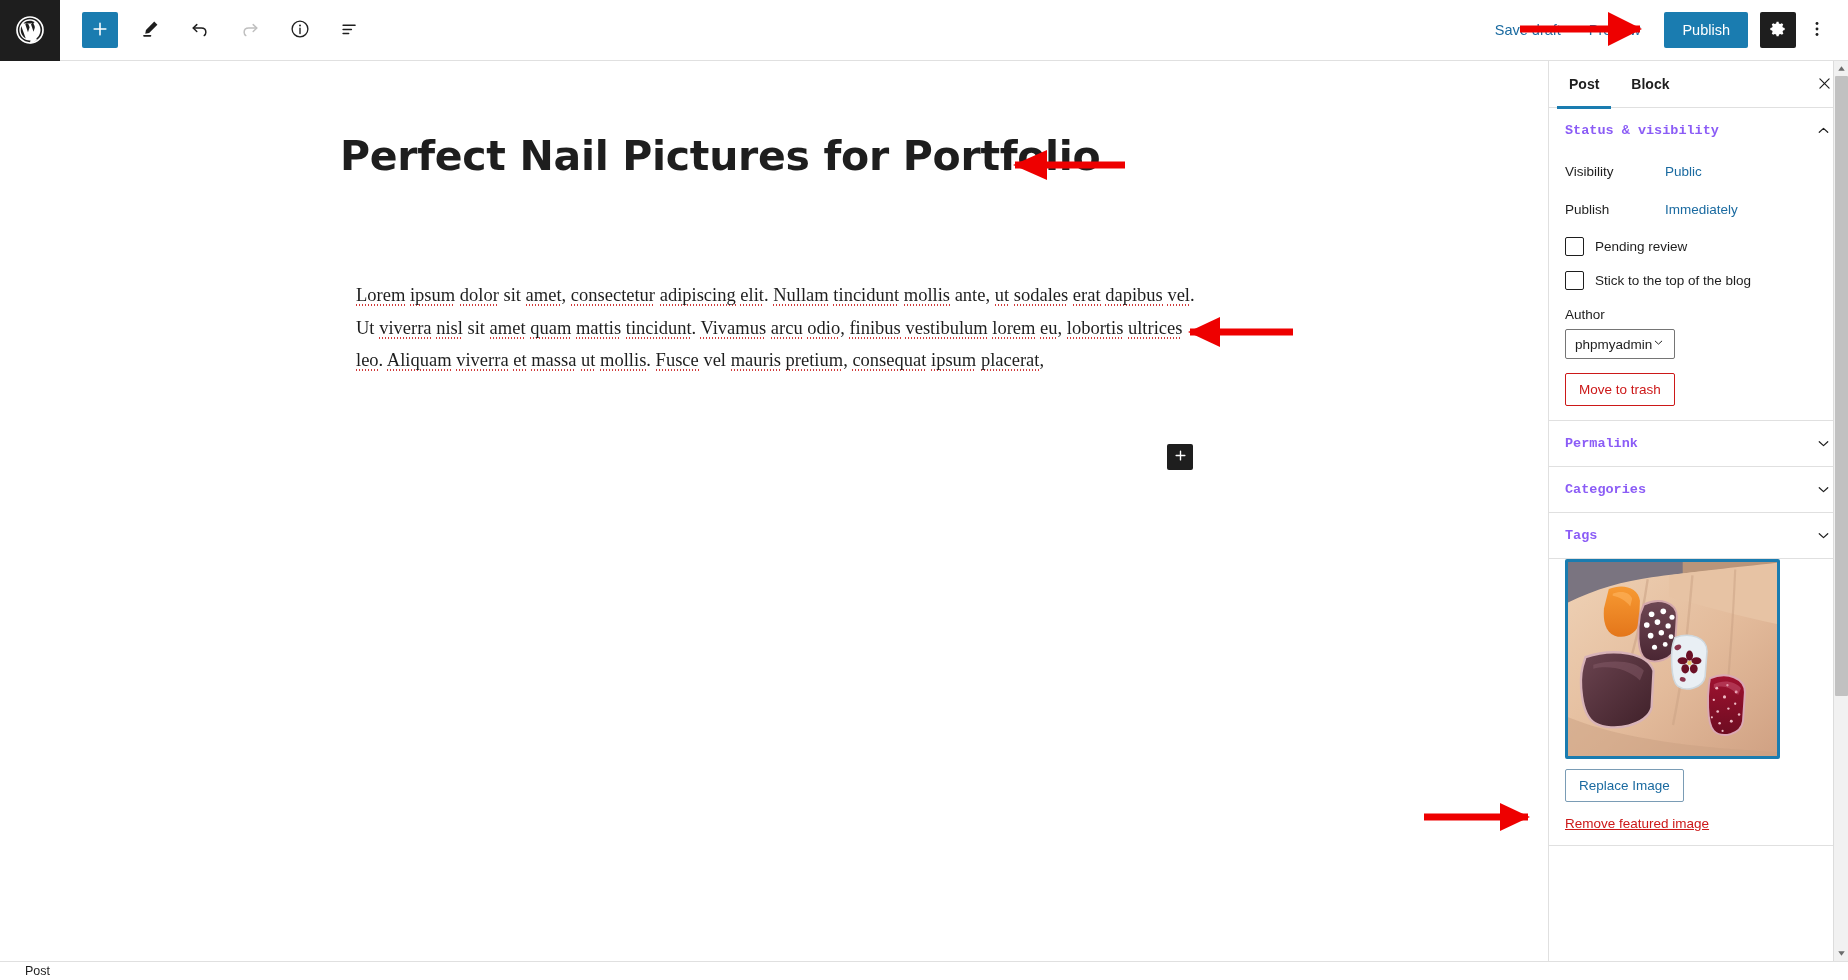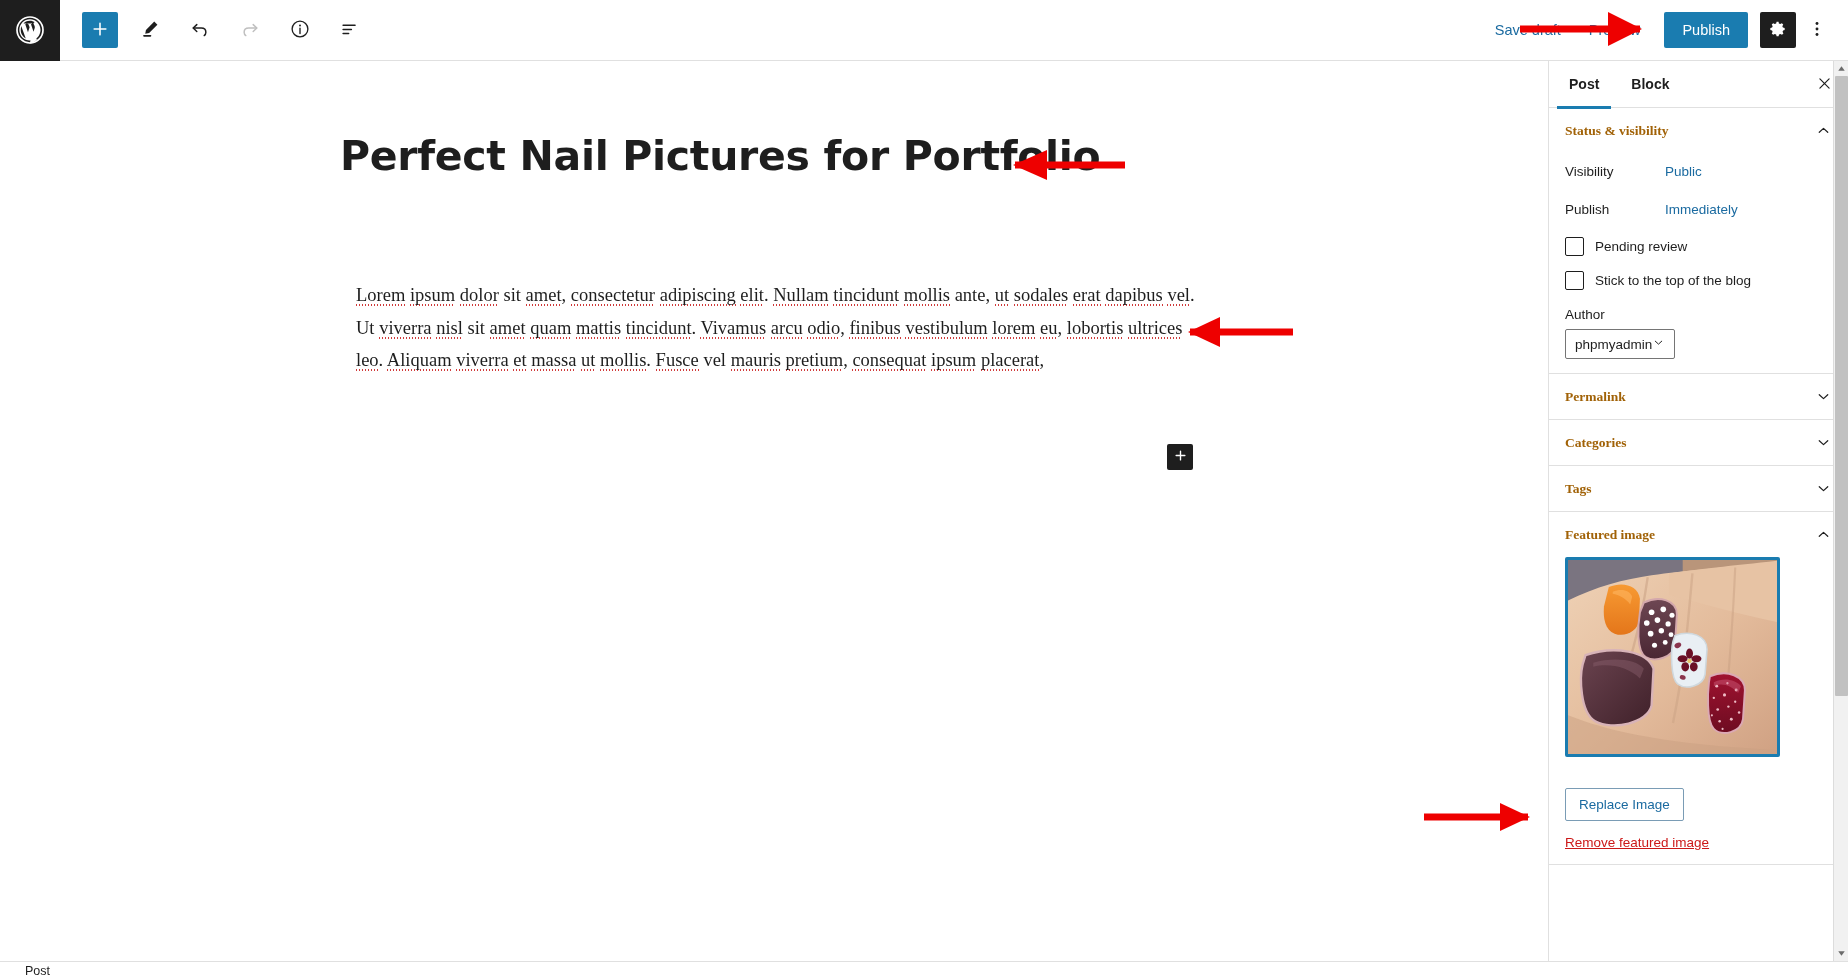--- a/index.html
+++ b/index.html
@@ -188,24 +188,24 @@
   }
 
   .panel { border-bottom: 1px solid #e0e0e0; }
   .panel-head {
     display: flex; align-items: center; justify-content: space-between;
     padding: 14px 16px;
     cursor: pointer;
     user-select: none;
   }
   .panel-title {
-    font-family: Liberation Serif, serif;
+    font-family: Liberation Mono, monospace;
     font-size: 13.5px;
     font-weight: 600;
-    color: #a16207;
+    color: #8b5cf6;
   }
   .chev { color: #1e1e1e; display: flex; }
   .panel-body { padding: 0 16px 14px 16px; }
 
   .row {
     display: flex; align-items: center;
     height: 36px;
     margin-bottom: 2px;
   }
   .row-label {
@@ -278,21 +278,21 @@
     border: 3px solid #1a7cb0;
     border-radius: 2px;
     overflow: hidden;
     position: relative;
     cursor: pointer;
     background: #cdb49c;
   }
   .feat-img-wrap svg { display: block; width: 100%; height: 100%; }
   .replace-btn {
     display: inline-block;
-    margin-top: 31px;
+    margin-top: 10px;
     border: 1px solid #7a9cb5;
     border-radius: 2px;
     background: #fff;
     color: #1a6aa0;
     font-family: "Liberation Sans", sans-serif;
     font-size: 13.5px;
     padding: 8px 13px;
     cursor: pointer;
   }
   .remove-link {
@@ -515,20 +515,23 @@
       </div>
       <span class="field-label">Author</span>
       <div class="select-box">
         <span>phpmyadmin</span>
         <span>
           <svg width="13" height="13" viewBox="0 0 24 24" fill="none">
               <path d="M6 9.5l6 5.5 6-5.5" stroke="#1e1e1e" stroke-width="1.8" stroke-linecap="round" stroke-linejoin="round"></path>
             </svg>
         </span>
       </div>
+      <div>
+        <button class="trash-btn">Move to trash</button>
+      </div>
     </div>
   </div>
 
   <div class="panel">
     <div class="panel-head">
       <span class="panel-title">Permalink</span>
       <span class="chev">
         <svg width="17" height="17" viewBox="0 0 24 24" fill="none">
             <path d="M6 9.5l6 5.5 6-5.5" stroke="#1e1e1e" stroke-width="1.7" stroke-linecap="round" stroke-linejoin="round"></path>
           </svg>
@@ -552,28 +555,20 @@
       <span class="panel-title">Tags</span>
       <span class="chev">
         <svg width="17" height="17" viewBox="0 0 24 24" fill="none">
             <path d="M6 9.5l6 5.5 6-5.5" stroke="#1e1e1e" stroke-width="1.7" stroke-linecap="round" stroke-linejoin="round"></path>
           </svg>
       </span>
     </div>
   </div>
 
   <div class="panel">
-    <div class="panel-head">
-      <span class="panel-title">Featured image</span>
-      <span class="chev">
-        <svg width="17" height="17" viewBox="0 0 24 24" fill="none">
-            <path d="M6 14.5l6-5.5 6 5.5" stroke="#1e1e1e" stroke-width="1.7" stroke-linecap="round" stroke-linejoin="round"></path>
-          </svg>
-      </span>
-    </div>
     <div class="panel-body">
 
       <div class="feat-img-wrap">
         <svg viewBox="0 0 215 200" preserveAspectRatio="xMidYMid slice">
           <defs>
             <linearGradient id="skin" x1="0" y1="0" x2="1" y2="1">
               <stop offset="0%" stop-color="#efd2b6"></stop>
               <stop offset="55%" stop-color="#e3bb9b"></stop>
               <stop offset="100%" stop-color="#d0a183"></stop>
             </linearGradient>

